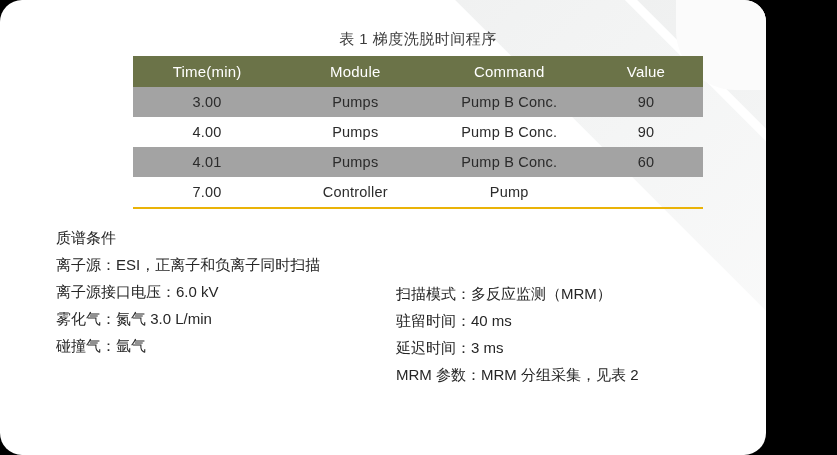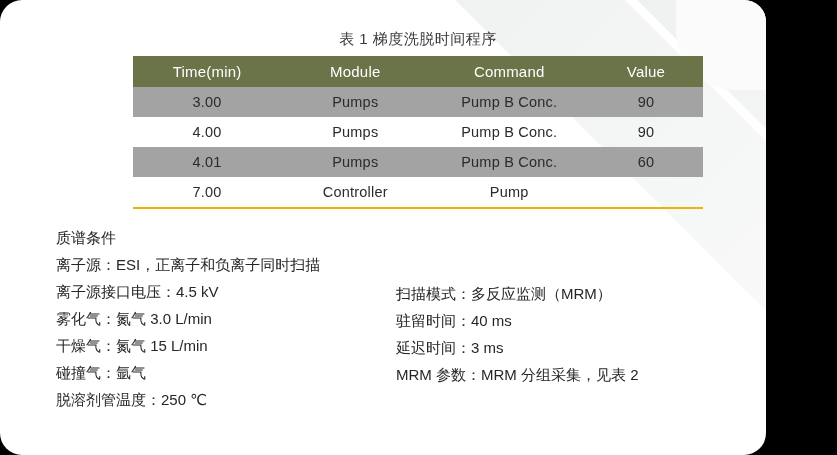--- a/index.html
+++ b/index.html
@@ -221,25 +221,23 @@
         </tr>
       </tbody>
     </table>
   </div>
 
   <div class="body-text">
 
     <div class="col-left">
       <div class="heading-line">质谱条件</div>
       <div class="tline">离子源：ESI，正离子和负离子同时扫描</div>
-      <div class="tline">离子源接口电压：4.5 kV</div>
+      <div class="tline">离子源接口电压：6.0 kV</div>
       <div class="tline">雾化气：氮气 3.0 L/min</div>
-      <div class="tline">干燥气：氮气 15 L/min</div>
       <div class="tline">碰撞气：氩气</div>
-      <div class="tline">脱溶剂管温度：250 ℃</div>
     </div>
 
     <div class="col-right">
       <div class="tline">扫描模式：多反应监测（MRM）</div>
       <div class="tline">驻留时间：40 ms</div>
       <div class="tline">延迟时间：3 ms</div>
       <div class="tline">MRM 参数：MRM 分组采集，见表 2</div>
     </div>
 
   </div>

